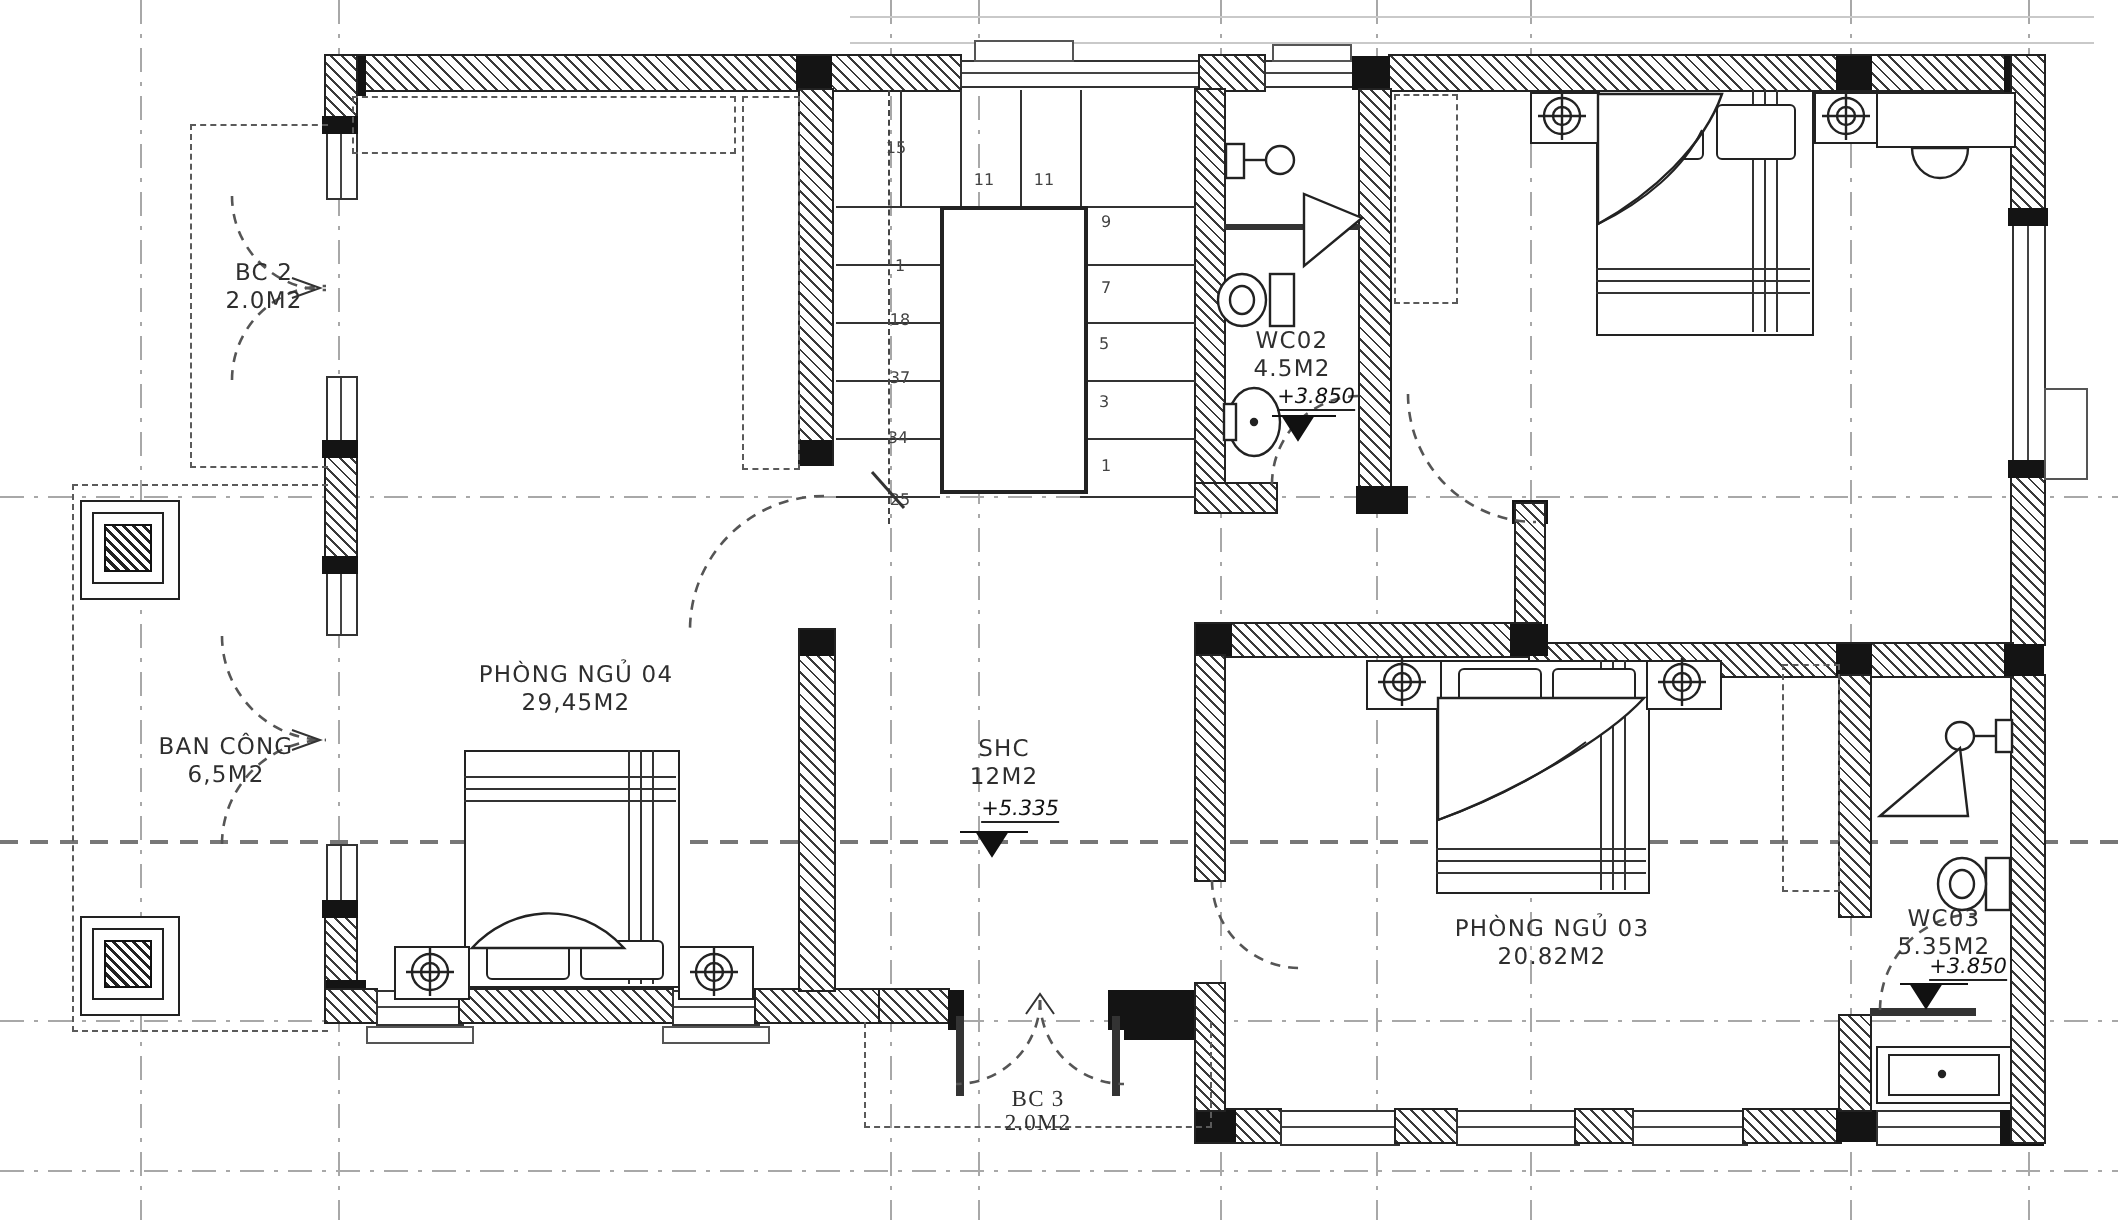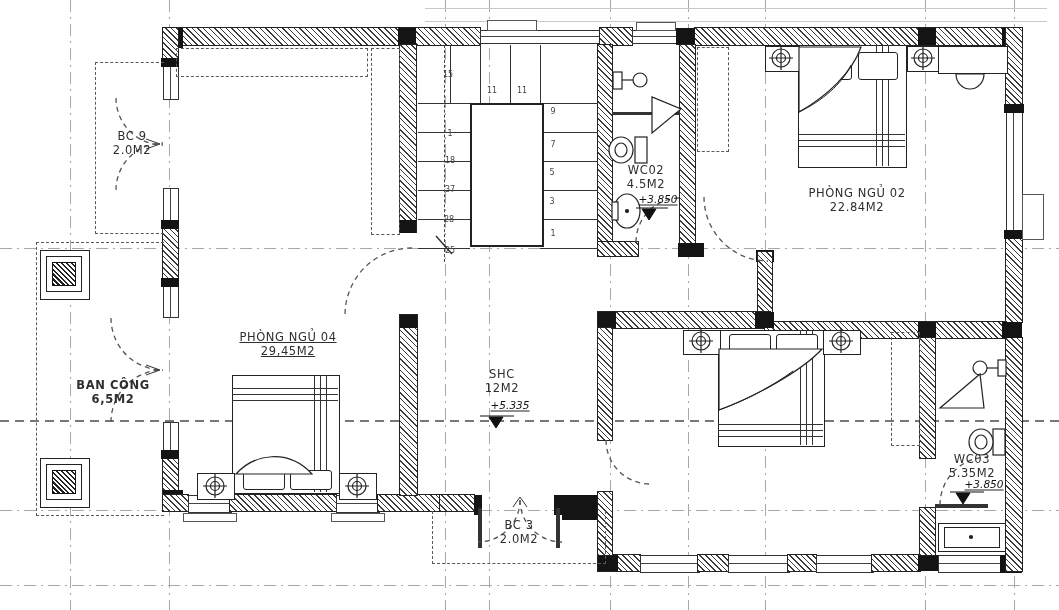--- a/index.html
+++ b/index.html
@@ -141,38 +141,38 @@
 
   <div class="wall" style="left:598px;top:328px;width:14px;height:112px;"></div>
   <div class="wall" style="left:598px;top:492px;width:14px;height:63px;"></div>
 
   <div class="wall" style="left:920px;top:338px;width:15px;height:120px;"></div>
   <div class="wall" style="left:920px;top:508px;width:15px;height:47px;"></div>
   <div class="thin" style="left:935px;top:504px;width:53px;height:4px;"></div>
 
   <div class="dash" style="left:95px;top:62px;width:68px;height:170px;border-right:none;"></div>
   <div class="lbl" style="left:132px;top:143px;">
-    <span>BC 9</span><br>
+    <span>BC 2</span><br>
     <span>2.0M2</span>
   </div>
 
   <div class="dash" style="left:36px;top:242px;width:127px;height:272px;border-right:none;"></div>
   <div class="furn" style="left:40px;top:250px;width:48px;height:48px;"></div>
   <div class="furn" style="left:46px;top:256px;width:34px;height:34px;border-width:1px;"></div>
   <div class="abs" style="left:52px;top:262px;width:22px;height:22px;z-index:3;border:1px solid #111;background:repeating-linear-gradient(45deg,#222 0 1.5px,#fff 1.5px 3.5px);"></div>
   <div class="furn" style="left:40px;top:458px;width:48px;height:48px;"></div>
   <div class="furn" style="left:46px;top:464px;width:34px;height:34px;border-width:1px;"></div>
   <div class="abs" style="left:52px;top:470px;width:22px;height:22px;z-index:3;border:1px solid #111;background:repeating-linear-gradient(45deg,#222 0 1.5px,#fff 1.5px 3.5px);"></div>
-  <div class="lbl" style="left:113px;top:392px;font-weight:bold;">
+  <div class="lbl" style="left:113px;top:380px;">
     <span>BAN CÔNG</span><br>
     <span>6,5M2</span>
   </div>
 
   <div class="dash" style="left:432px;top:511px;width:172px;height:52px;border-top:none;"></div>
-  <div class="lbl" style="left:519px;top:532px;">
+  <div class="lbl" style="left:519px;top:556px;font-family:Liberation Serif, serif;">
     <span>BC 3</span><br>
     <span>2.0M2</span>
   </div>
 
   <div class="treadsv" style="left:418px;top:103px;width:52px;height:146px;"></div>
   <div class="treadsv" style="left:540px;top:103px;width:58px;height:146px;"></div>
   <div class="treadsh" style="left:450px;top:45px;width:91px;height:58px;"></div>
   <div class="furn" style="left:470px;top:103px;width:70px;height:140px;border-width:2px;"></div>
   <div class="dashline-v" style="left:444px;top:45px;height:217px;"></div>
 
@@ -180,21 +180,21 @@
   <div class="stnum" style="left:492px;top:90px;">11</div>
   <div class="stnum" style="left:522px;top:90px;">11</div>
   <div class="stnum" style="left:553px;top:111px;">9</div>
   <div class="stnum" style="left:553px;top:144px;">7</div>
   <div class="stnum" style="left:552px;top:172px;">5</div>
   <div class="stnum" style="left:552px;top:201px;">3</div>
   <div class="stnum" style="left:553px;top:233px;">1</div>
   <div class="stnum" style="left:450px;top:133px;">1</div>
   <div class="stnum" style="left:450px;top:160px;">18</div>
   <div class="stnum" style="left:450px;top:189px;">37</div>
-  <div class="stnum" style="left:449px;top:219px;">28</div>
+  <div class="stnum" style="left:449px;top:219px;">34</div>
   <div class="stnum" style="left:450px;top:250px;">25</div>
 
   <div class="dash" style="left:176px;top:48px;width:190px;height:27px;"></div>
   <div class="dash" style="left:371px;top:48px;width:27px;height:185px;"></div>
   <div class="furn" style="left:232px;top:375px;width:106px;height:117px;"></div>
   <div class="thin" style="left:232px;top:388px;width:106px;height:1px;"></div>
   <div class="thin" style="left:232px;top:394px;width:106px;height:1px;"></div>
   <div class="thin" style="left:232px;top:400px;width:106px;height:1px;"></div>
   <div class="thin" style="left:314px;top:375px;width:1px;height:117px;"></div>
   <div class="thin" style="left:320px;top:375px;width:1px;height:117px;"></div>
@@ -336,27 +336,27 @@
           <path d="M636,208 H668" fill="none"></path>
           <path d="M642,209 h14 l-7,11 z"></path>
         </g>
       <g>
           <path d="M950,492 H984" fill="none"></path>
           <path d="M956,493 h14 l-7,11 z"></path>
         </g>
     </g>
   </svg>
 
-  <div class="lbl" style="left:288px;top:344px;text-decoration:underline;">
+  <div class="lbl" style="left:288px;top:344px;">
     <span>PHÒNG NGỦ 04</span><br>
     <span>29,45M2</span>
   </div>
-  <div class="lbl" style="left:857px;top:200px;">
-    <span>PHÒNG NGỦ 02</span><br>
-    <span>22.84M2</span>
+  <div class="lbl" style="left:776px;top:471px;">
+    <span>PHÒNG NGỦ 03</span><br>
+    <span>20.82M2</span>
   </div>
   <div class="lbl" style="left:502px;top:381px;">
     <span>SHC</span><br>
     <span>12M2</span>
   </div>
   <div class="lvl" style="left:510px;top:405px;">+5.335</div>
   <div class="lbl" style="left:646px;top:177px;">
     <span>WC02</span><br>
     <span>4.5M2</span>
   </div>

